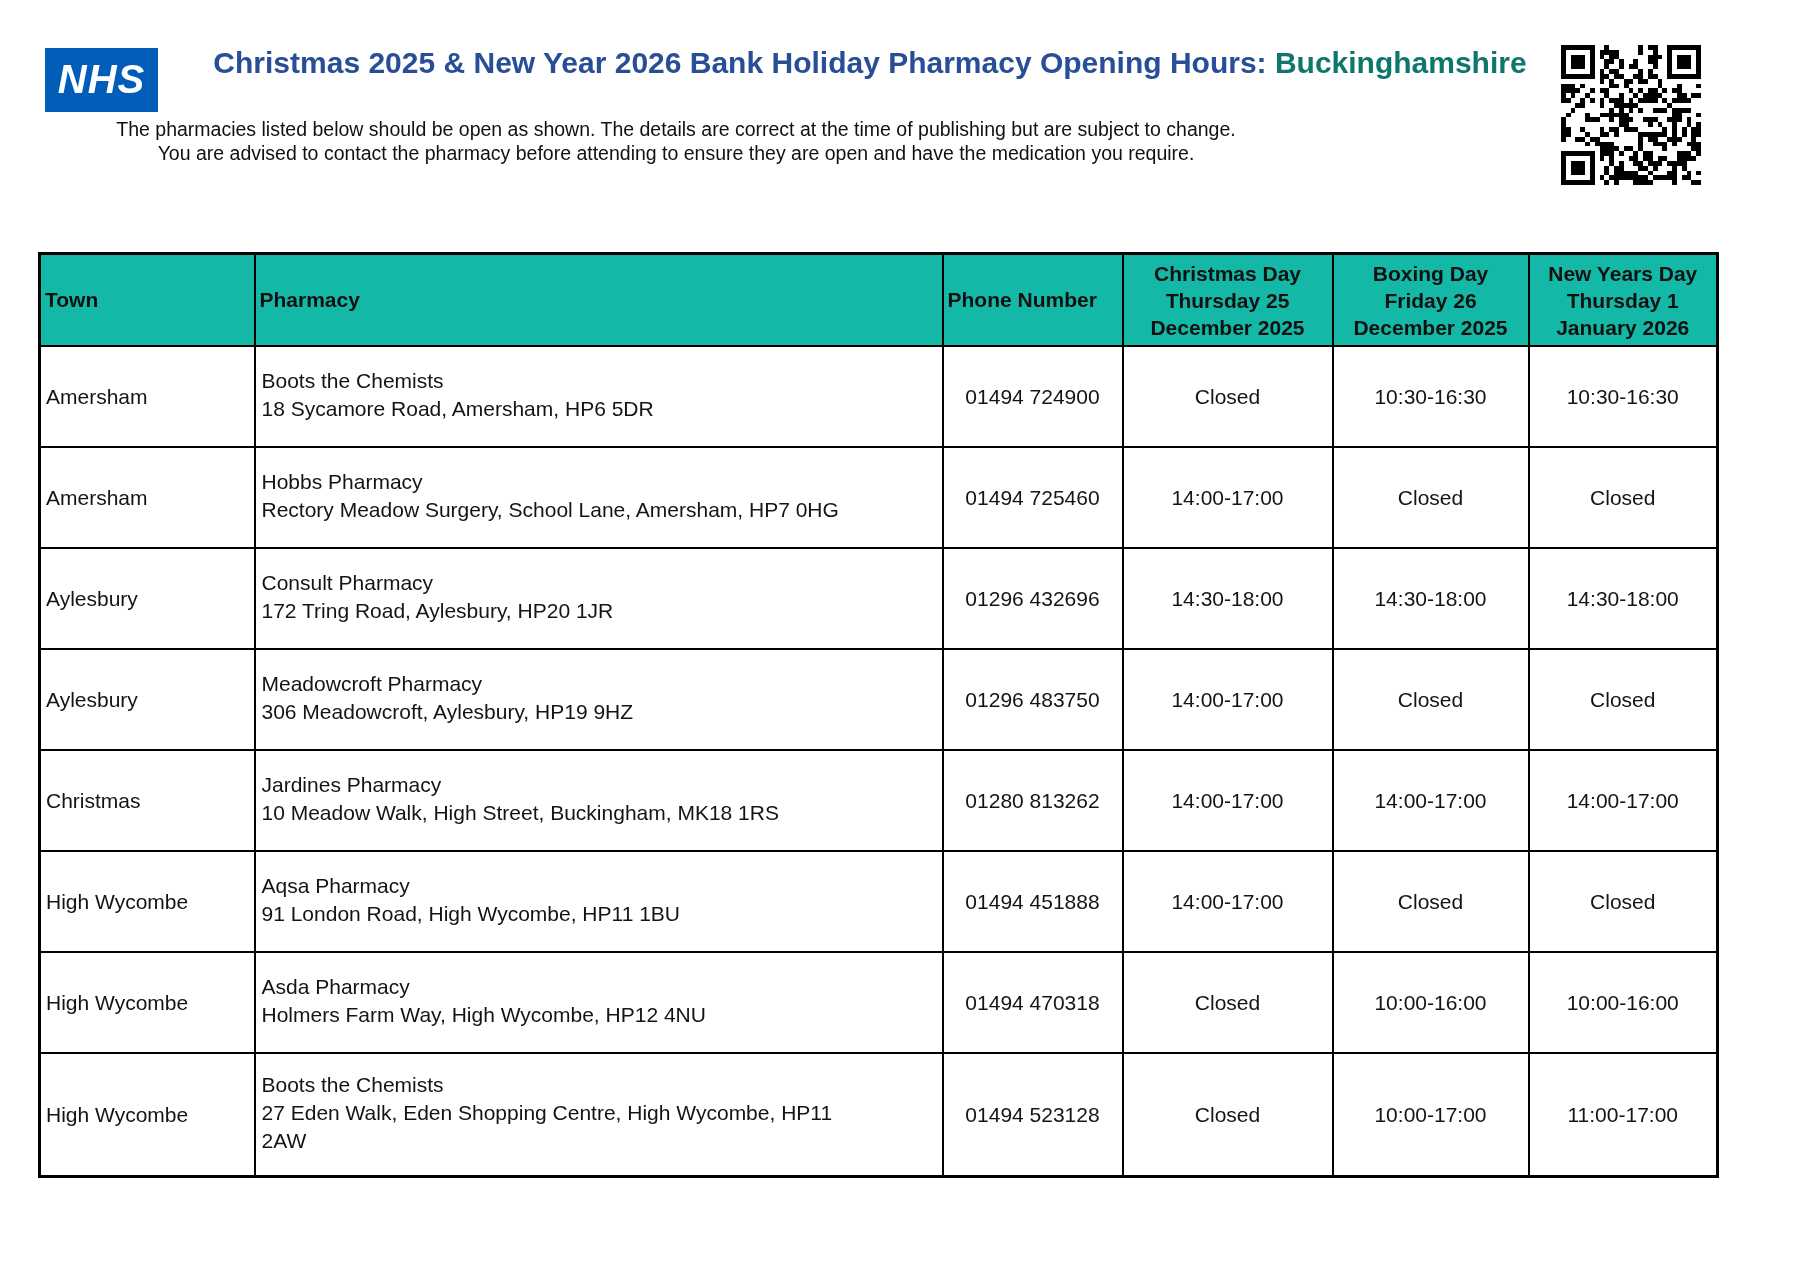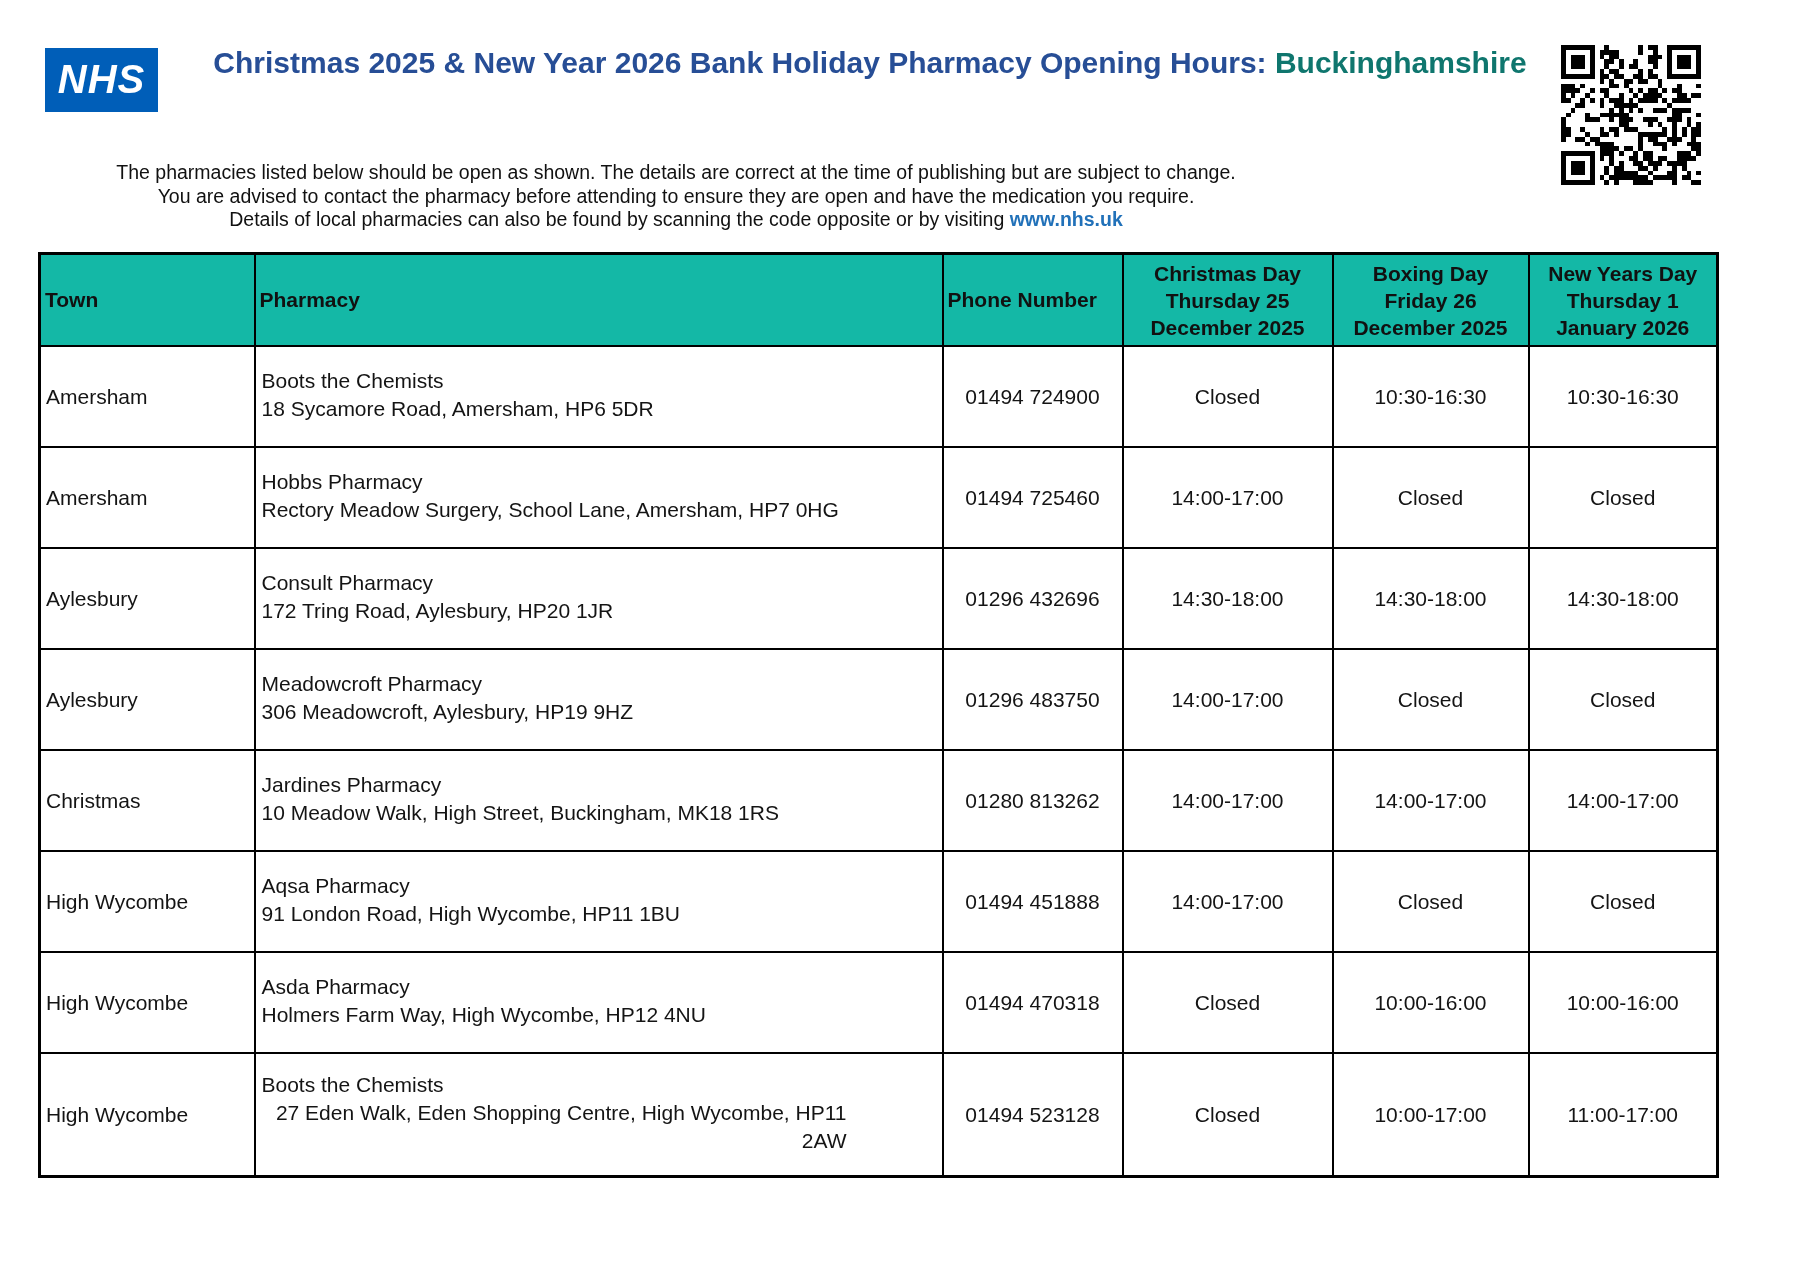--- a/index.html
+++ b/index.html
@@ -30,21 +30,21 @@
     text-align: center;
     font-size: 30px; font-weight: bold; color: #274e96;
     white-space: nowrap;
   }
   .doc-title .region { color: #0f766e; }
 
   
   .intro {
     position: absolute; left: 0px; top: 118px; width: 1352px;
     text-align: center;
-    font-size: 19.5px; line-height: 23.5px; color: #111111; margin-top: 43px;
+    font-size: 19.5px; line-height: 23.5px; color: #111111;
   }
   .intro .link { color: #2171b9; font-weight: bold; cursor: pointer; }
 
   
   .qr-wrap {
     position: absolute; left: 1561px; top: 42px;
     width: 140px; height: 146px;
     background: #ffffff;
   }
 
@@ -71,37 +71,36 @@
   .pharmacy-table tbody td {
     height: 84px;
     font-size: 21px;
     vertical-align: middle;
     background: #ffffff;
   }
   tr.row-tall td { height: 106px; }
   td.c-town { text-align: left; padding-left: 5px; }
   td.c-pharmacy { text-align: left; padding: 6px 8px 9px 6px; line-height: 28px; }
   td.c-center { text-align: center; border-radius: 15px; }
-  .addr-narrow { max-width: 585px; text-align: right; }
+  .addr-narrow { max-width: 585px; }
 </style>
 </head>
 <body>
 
 <div class="nhs-logo">
   <span>NHS</span>
 </div>
 
 <div class="doc-title">
   <span>Christmas 2025 &amp; New Year 2026 Bank Holiday Pharmacy Opening Hours: </span><span class="region">Buckinghamshire</span>
 </div>
 
 <div class="intro">
   <div>The pharmacies listed below should be open as shown. The details are correct at the time of publishing but are subject to change.</div>
   <div>You are advised to contact the pharmacy before attending to ensure they are open and have the medication you require.</div>
-  <div><span>Details of local pharmacies can also be found by scanning the code opposite or by visiting </span><span class="link">www.nhs.uk</span></div>
 </div>
 
 <div class="qr-wrap">
   <svg id="qr-svg" width="140" height="146" viewBox="0 0 29 29" shape-rendering="crispEdges">
       <rect x="0" y="0" width="29" height="29" fill="#ffffff"></rect>
       <rect x="9" y="0" width="1" height="1" fill="#000"></rect>
       <rect x="16" y="0" width="1" height="1" fill="#000"></rect>
       <rect x="18" y="0" width="1" height="1" fill="#000"></rect>
       <rect x="19" y="0" width="1" height="1" fill="#000"></rect>
       <rect x="8" y="1" width="1" height="1" fill="#000"></rect>

